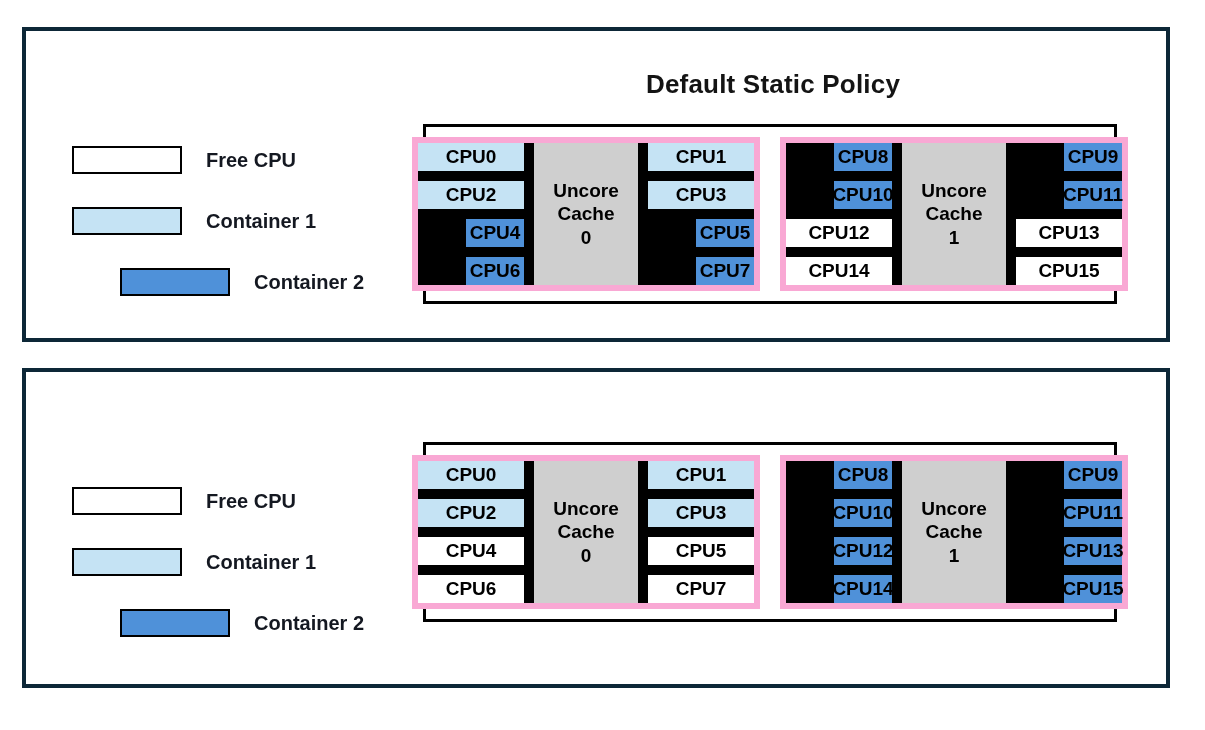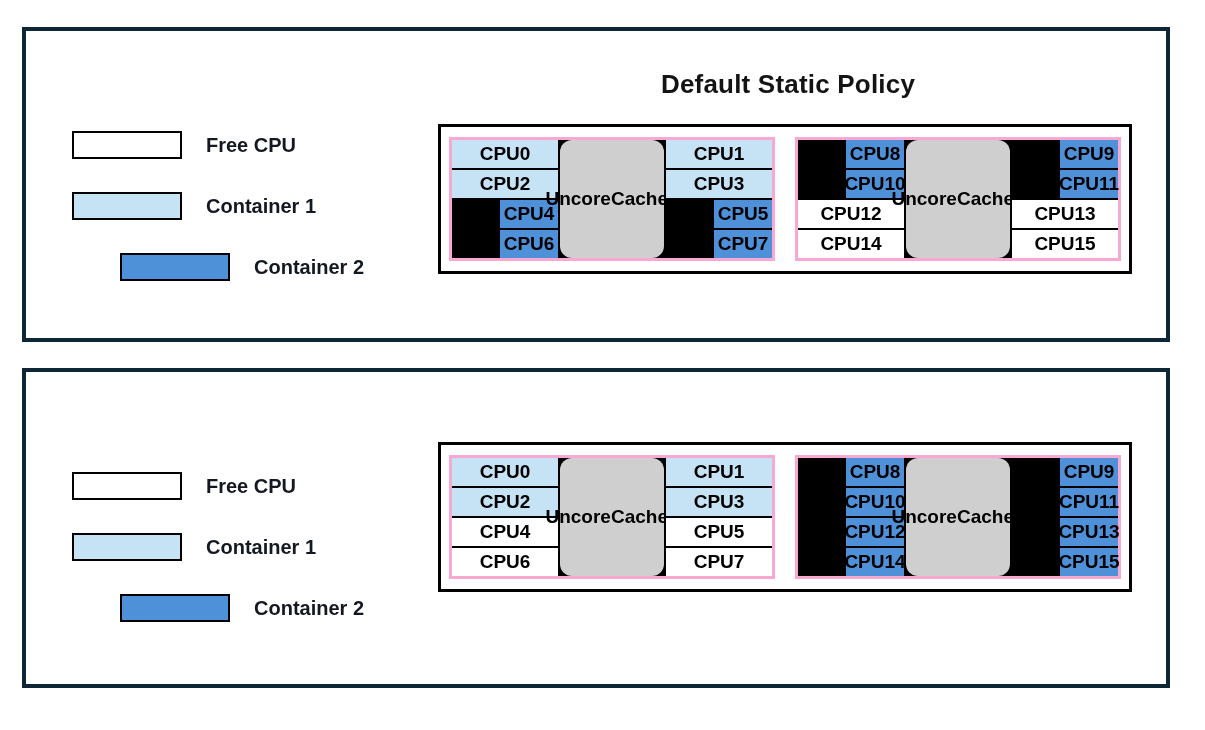--- a/index.html
+++ b/index.html
@@ -16,38 +16,38 @@
     width:1148px;
     background:#ffffff;
     border:4px solid var(--panel-border,#0D2737);
     box-sizing:border-box;
   }
   #panel-0 { top:27px;  height:315px; }
   #panel-1 { top:368px; height:320px; }
 
   .legend {
     position:absolute;
-    left:46px; top:100px;
+    left:46px; top:115px;
     display:flex; flex-direction:column;
     gap:33px;
   }
   .legend-item { display:flex; align-items:center; }
   .swatch {
     width:110px; height:28px;
     border:2px solid #000;
     box-sizing:border-box;
   }
   .legend-label {
     margin-left:24px;
     font-size:20px; font-weight:bold;
     color:#141821;
     white-space:nowrap;
   }
 
-  .content { position:absolute; left:412px; width:700px; }
+  .content { position:absolute; left:397px; width:700px; }
   #panel-0 .content { top:38px; }
   #panel-1 .content { top:42px; }
 
   .title {
     text-align:center;
     font-size:26px; font-weight:bold;
     color:#141414;
     letter-spacing:0.2px;
     white-space:nowrap;
   }
@@ -60,34 +60,33 @@
     display:flex; gap:20px; justify-content:center;
     box-sizing:border-box;
     width:694px;
   }
   #panel-1 .diagram { margin-top:28px; }
 
   .cluster {
     display:grid;
     grid-template-columns:106px 104px 106px;
     grid-auto-rows:28px;
-    gap:2px;
+    gap:10px;
     background:#000;
-    border:3px solid #f9a8d4;
+    border:6px solid #f9a8d4;
   }
   .cell {
     display:flex; align-items:center; justify-content:center;
     font-weight:bold; font-size:19px; color:#000;
   }
   .uncore {
     background:var(--uncore,#CFCFCF);
-    flex-direction:row;
+    flex-direction:column;
     line-height:1.22;
     text-align:center;
-    border-radius:12px;
   }
   .free       { background:#ffffff; }
   .container1 { background:var(--c1,#C5E3F4); }
   .container2 { background:var(--c2,#4F91D9);margin-left:48px; }
 </style>
 </head>
 <body style="--c1: #C5E3F4; --c2: #4F91D9; --uncore: #CFCFCF; --panel-border: #0D2737;">
 
 <div class="panel" id="panel-0">
   <div class="legend">

